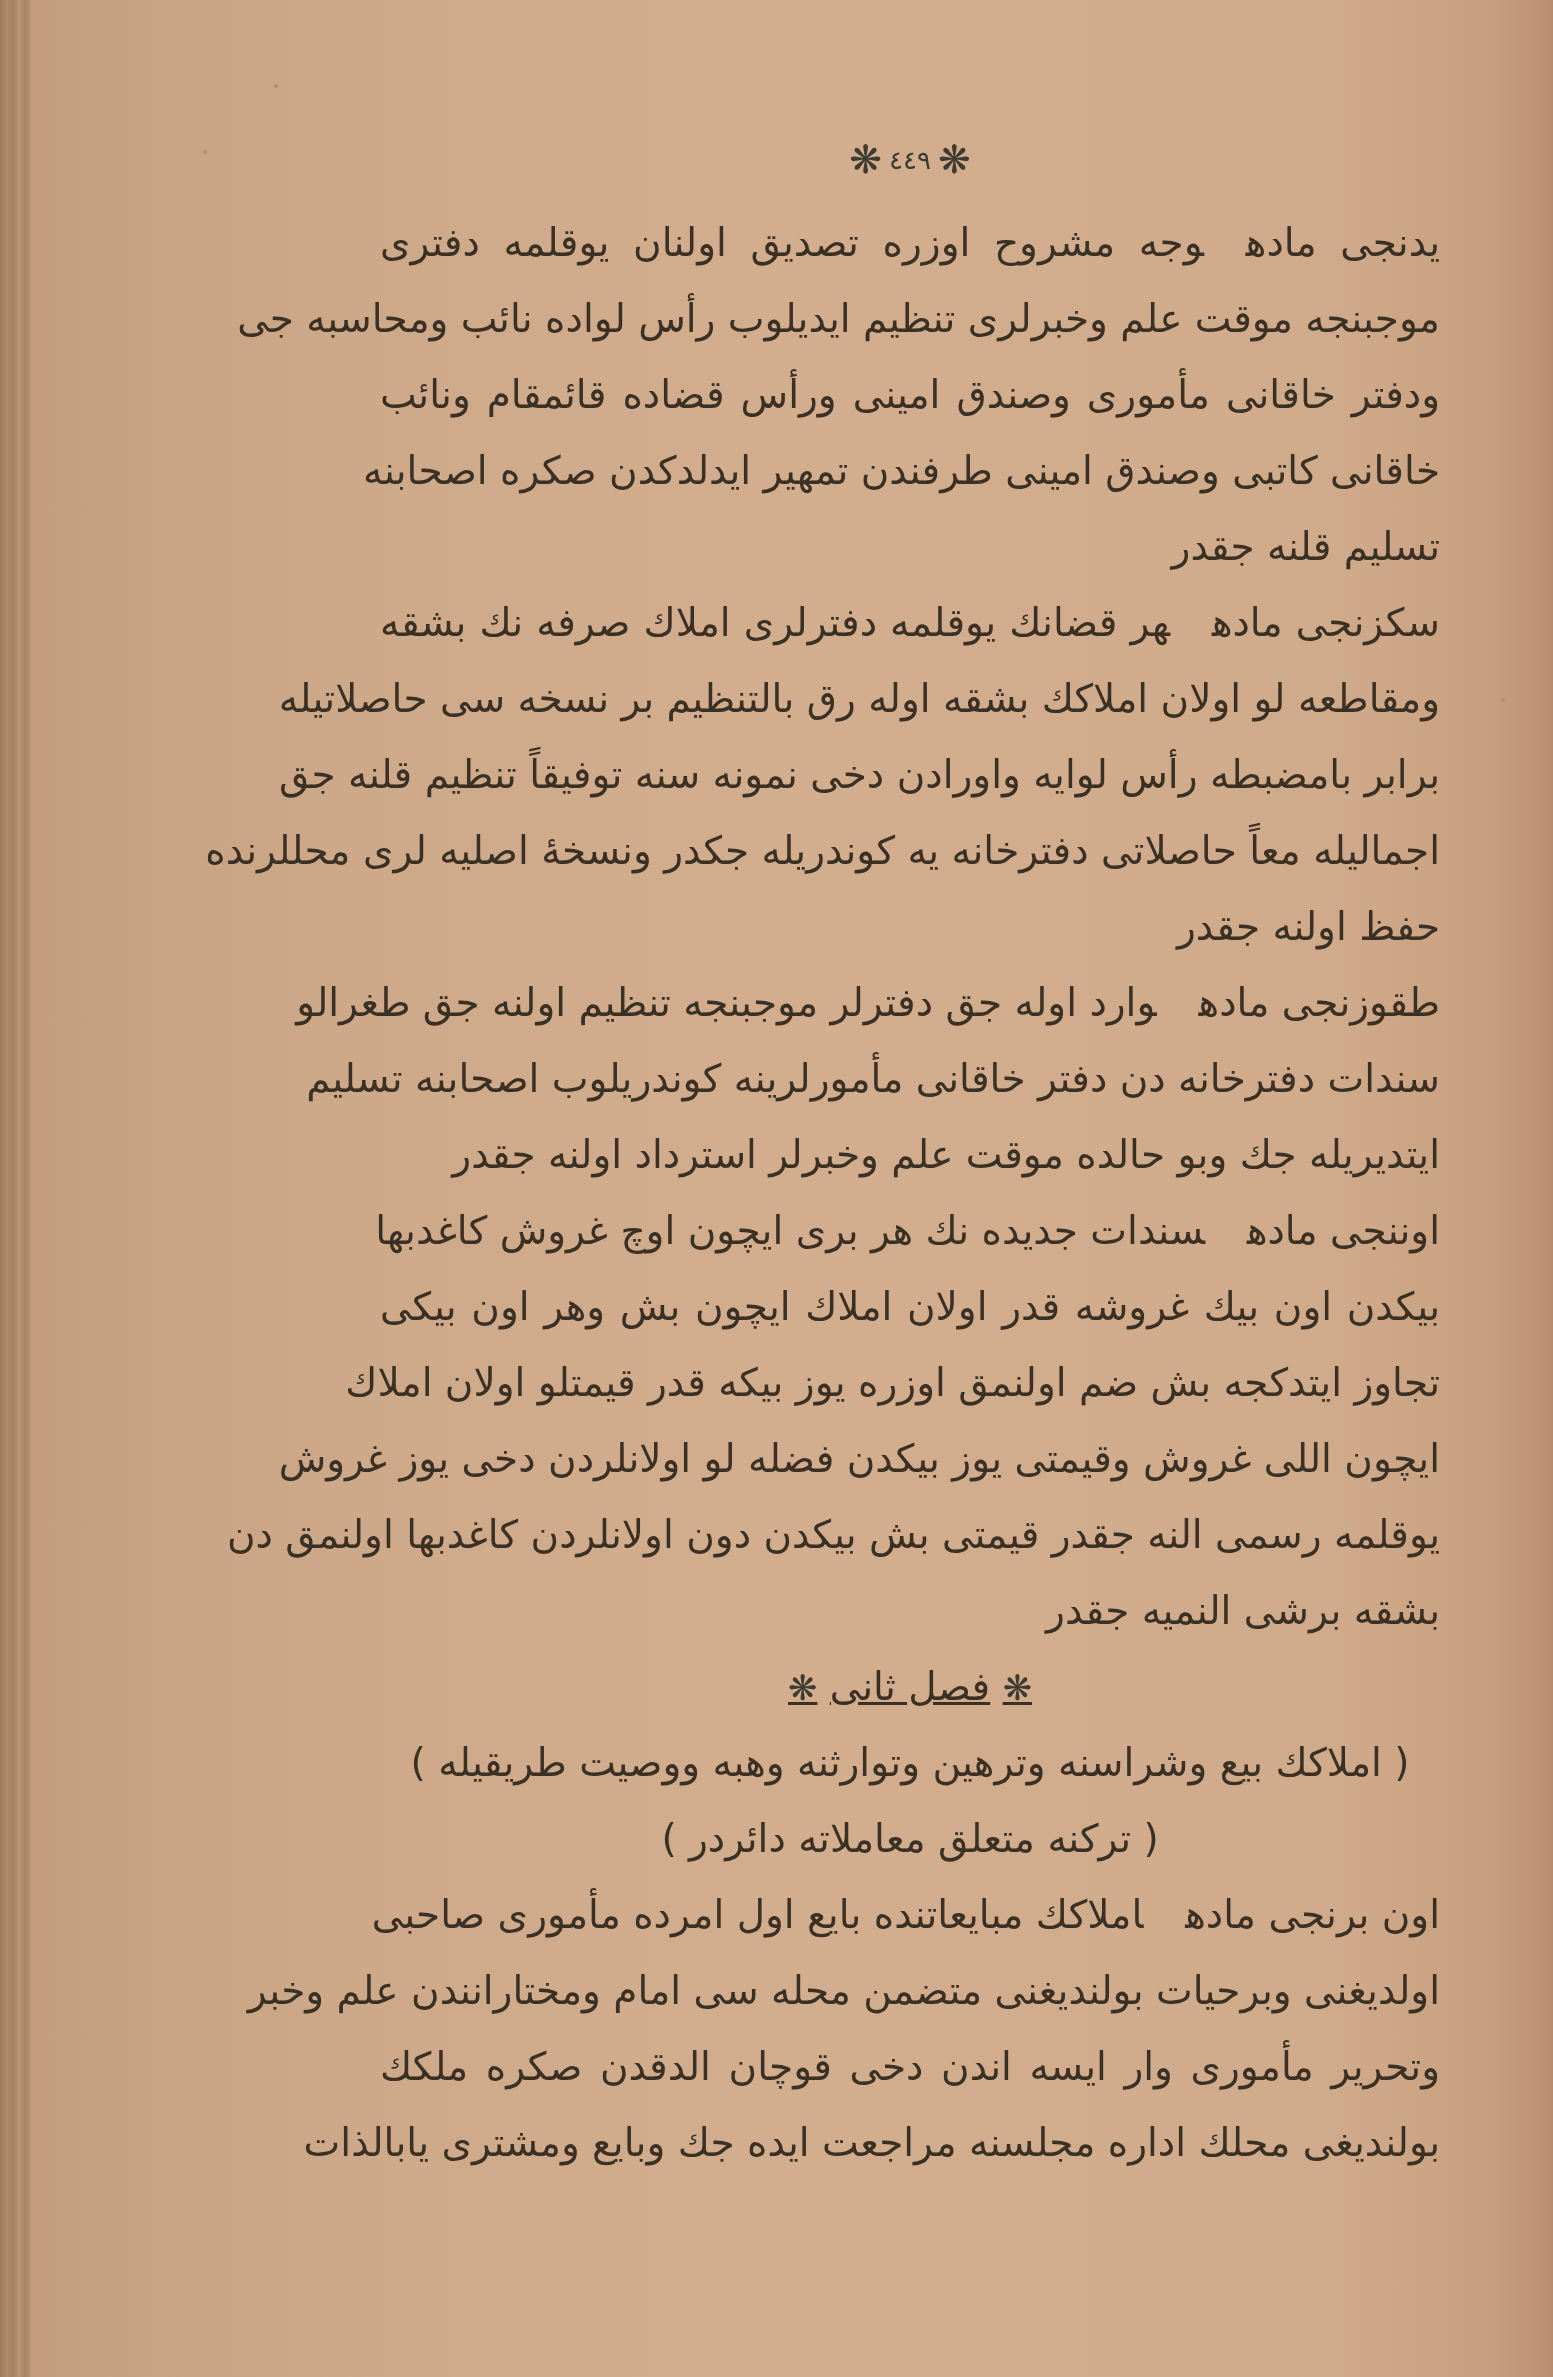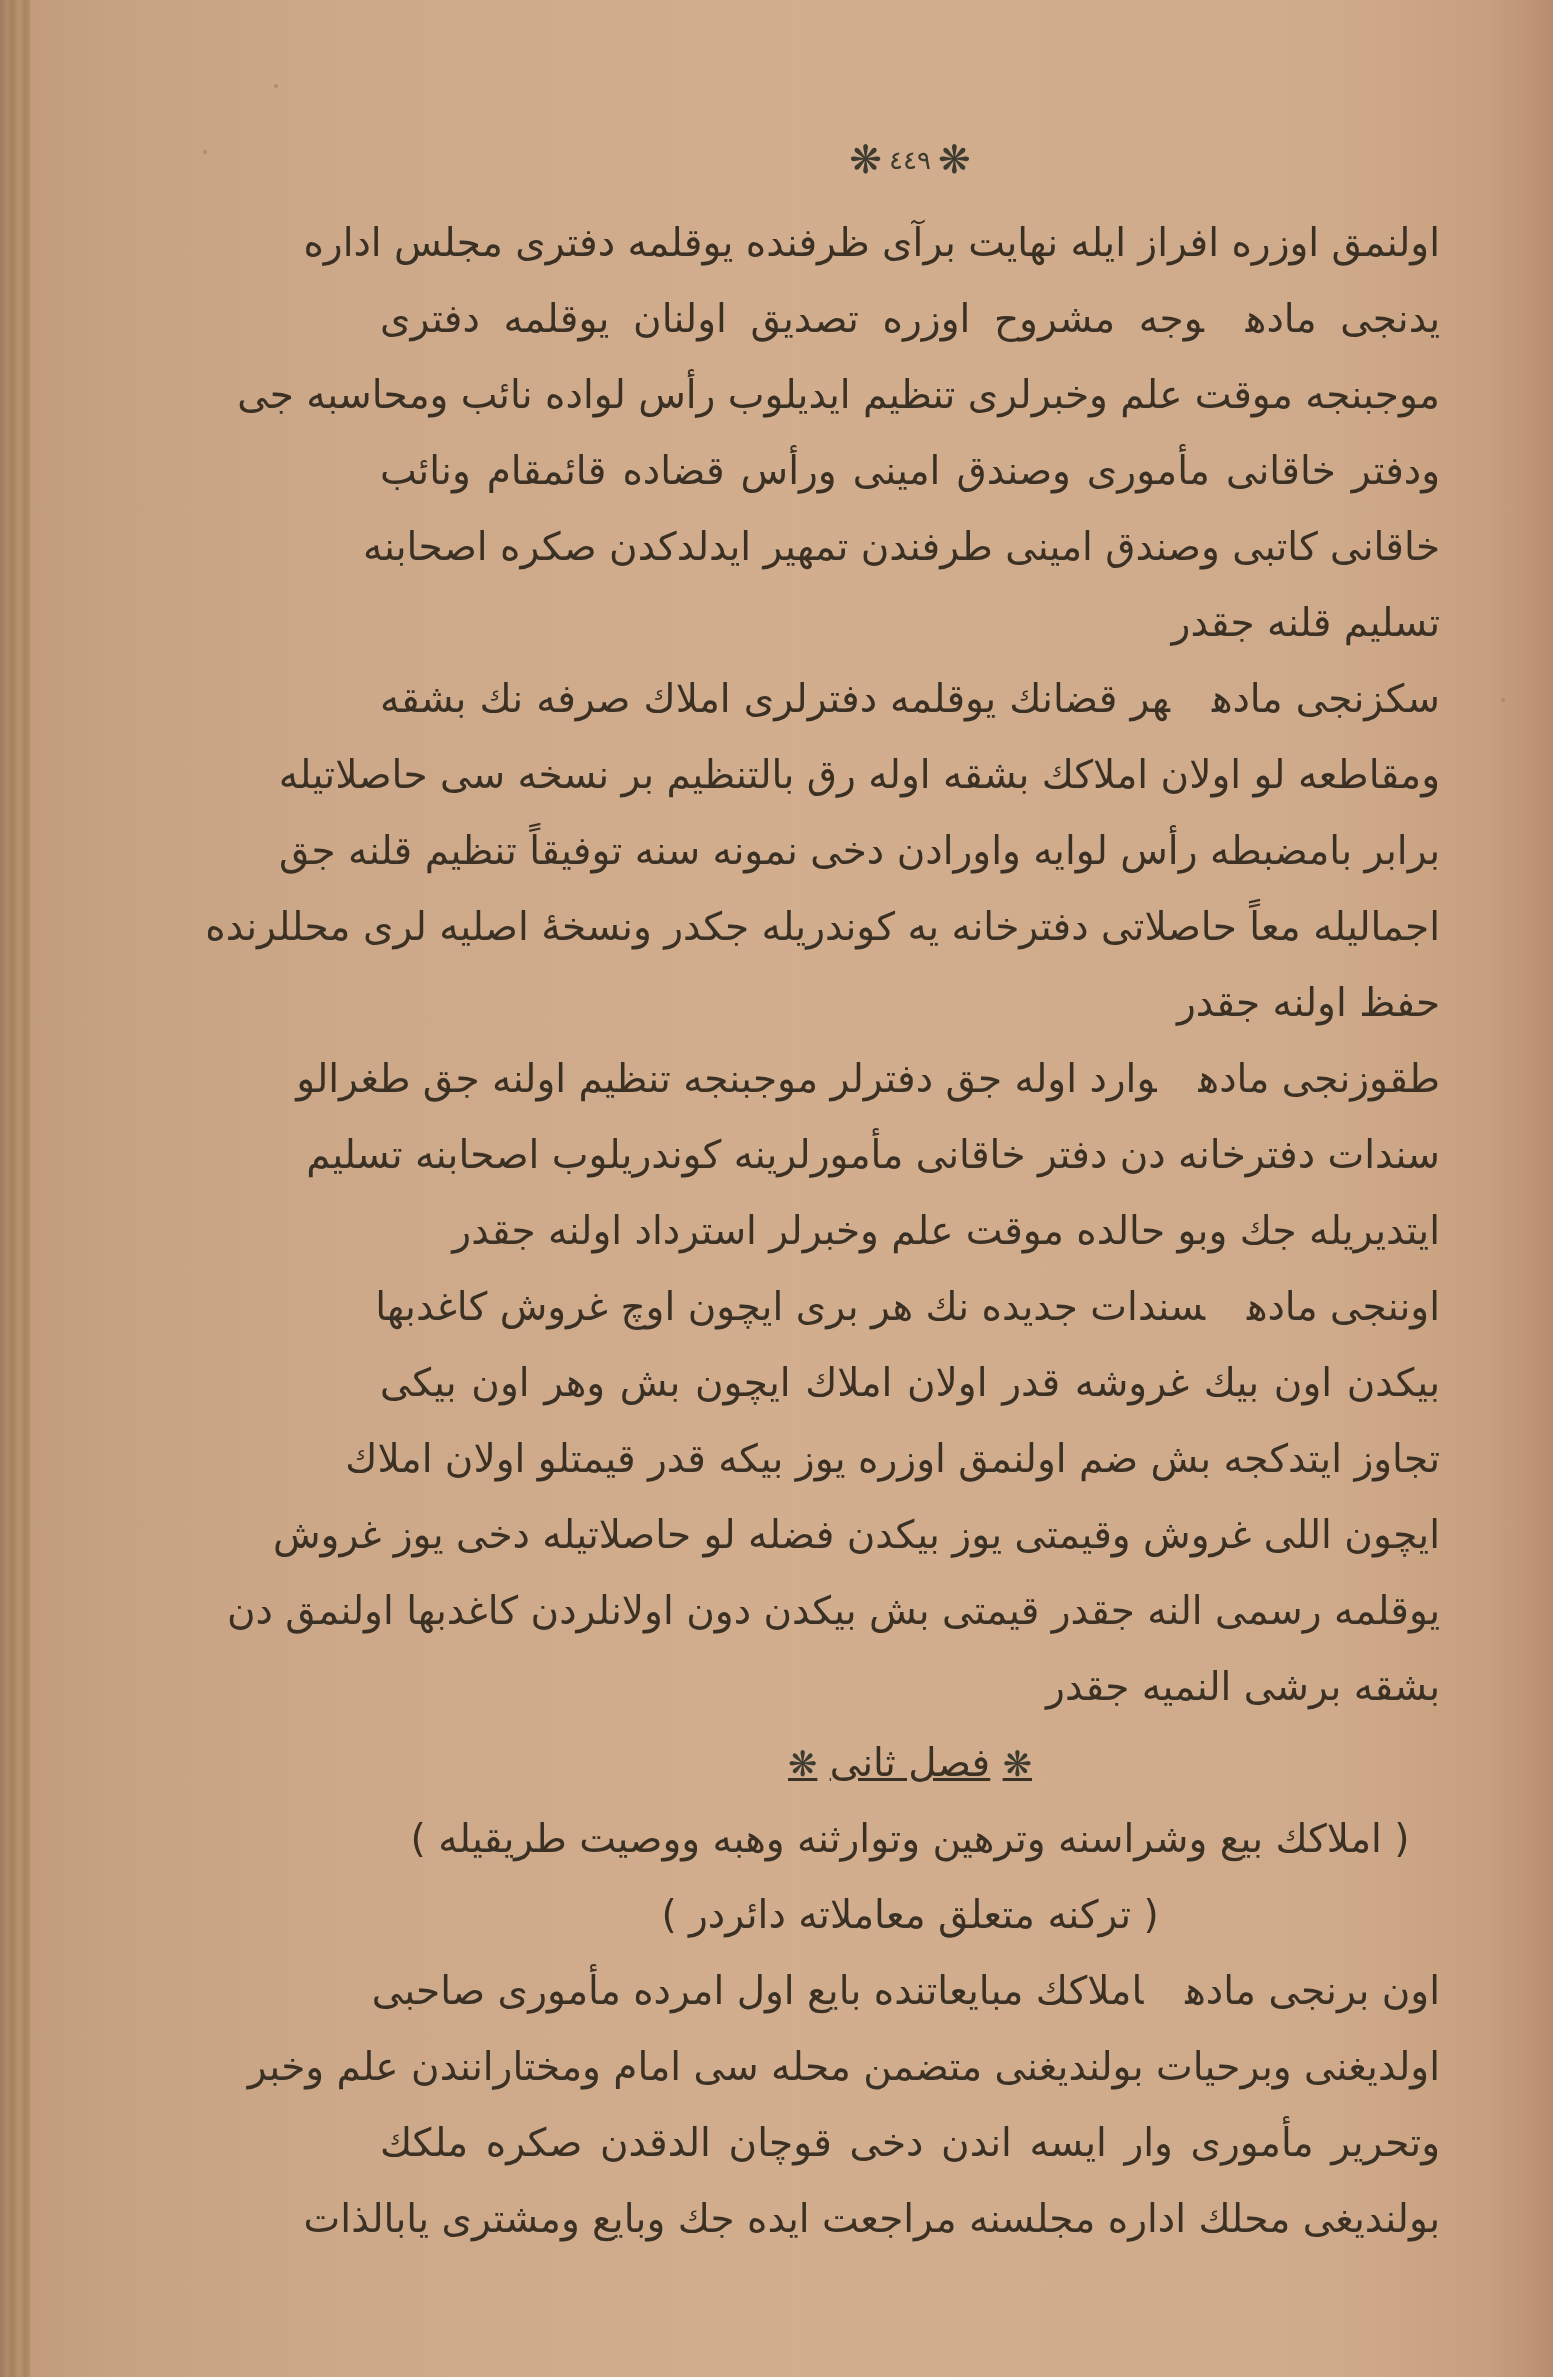--- a/index.html
+++ b/index.html
@@ -100,38 +100,37 @@
 <div class="page">
 
   <div class="page-number">
     <span class="orn">❋</span>
     <span class="pn-text">٤٤٩</span>
     <span class="orn">❋</span>
   </div>
 
   <div class="body-text">
 
-    <div class="line"><span>اولنمق اوزره افراز ايله نهايت برآى ظرفنده يوقلمه دفترى مجلس اداره</span></div>
     <div class="line"><span class="article">يدنجى ماده</span><span>وجه مشروح اوزره تصديق اولنان يوقلمه دفترى</span></div>
     <div class="line"><span>موجبنجه موقت علم وخبرلرى تنظيم ايديلوب رأس لواده نائب ومحاسبه جى</span></div>
     <div class="line"><span>ودفتر خاقانى مأمورى وصندق امينى ورأس قضاده قائمقام ونائب</span></div>
     <div class="line"><span>خاقانى كاتبى وصندق امينى طرفندن تمهير ايدلدكدن صكره اصحابنه</span></div>
     <div class="line last"><span>تسليم قلنه جقدر</span></div>
     <div class="line"><span class="article">سكزنجى ماده</span><span>هر قضانك يوقلمه دفترلرى املاك صرفه نك بشقه</span></div>
     <div class="line"><span>ومقاطعه لو اولان املاكك بشقه اوله رق بالتنظيم بر نسخه سى حاصلاتيله</span></div>
     <div class="line"><span>برابر بامضبطه رأس لوايه واورادن دخى نمونه سنه توفيقاً تنظيم قلنه جق</span></div>
     <div class="line"><span>اجماليله معاً حاصلاتى دفترخانه يه كوندريله جكدر ونسخهٔ اصليه لرى محللرنده</span></div>
     <div class="line last"><span>حفظ اولنه جقدر</span></div>
     <div class="line"><span class="article">طقوزنجى ماده</span><span>وارد اوله جق دفترلر موجبنجه تنظيم اولنه جق طغرالو</span></div>
     <div class="line"><span>سندات دفترخانه دن دفتر خاقانى مأمورلرينه كوندريلوب اصحابنه تسليم</span></div>
     <div class="line last"><span>ايتديريله جك وبو حالده موقت علم وخبرلر استرداد اولنه جقدر</span></div>
     <div class="line"><span class="article">اوننجى ماده</span><span>سندات جديده نك هر برى ايچون اوچ غروش كاغدبها</span></div>
     <div class="line"><span>بيكدن اون بيك غروشه قدر اولان املاك ايچون بش وهر اون بيكى</span></div>
     <div class="line"><span>تجاوز ايتدكجه بش ضم اولنمق اوزره يوز بيكه قدر قيمتلو اولان املاك</span></div>
-    <div class="line"><span>ايچون اللى غروش وقيمتى يوز بيكدن فضله لو حاصلاتيله دخى يوز غروش</span></div>
+    <div class="line"><span>ايچون اللى غروش وقيمتى يوز بيكدن فضله لو اولانلردن دخى يوز غروش</span></div>
     <div class="line"><span>يوقلمه رسمى النه جقدر قيمتى بش بيكدن دون اولانلردن كاغدبها اولنمق دن</span></div>
     <div class="line last"><span>بشقه برشى النميه جقدر</span></div>
 
     <div class="line center section-title">
       <span class="orn">❋</span><span>فصل ثانى</span><span class="orn">❋</span>
     </div>
     <div class="line center"><span>( املاكك بيع وشراسنه وترهين وتوارثنه وهبه ووصيت طريقيله )</span></div>
     <div class="line center"><span>( تركنه متعلق معاملاته دائردر )</span></div>
 
     <div class="line"><span class="article">اون برنجى ماده</span><span>املاكك مبايعاتنده بايع اول امرده مأمورى صاحبى</span></div>

